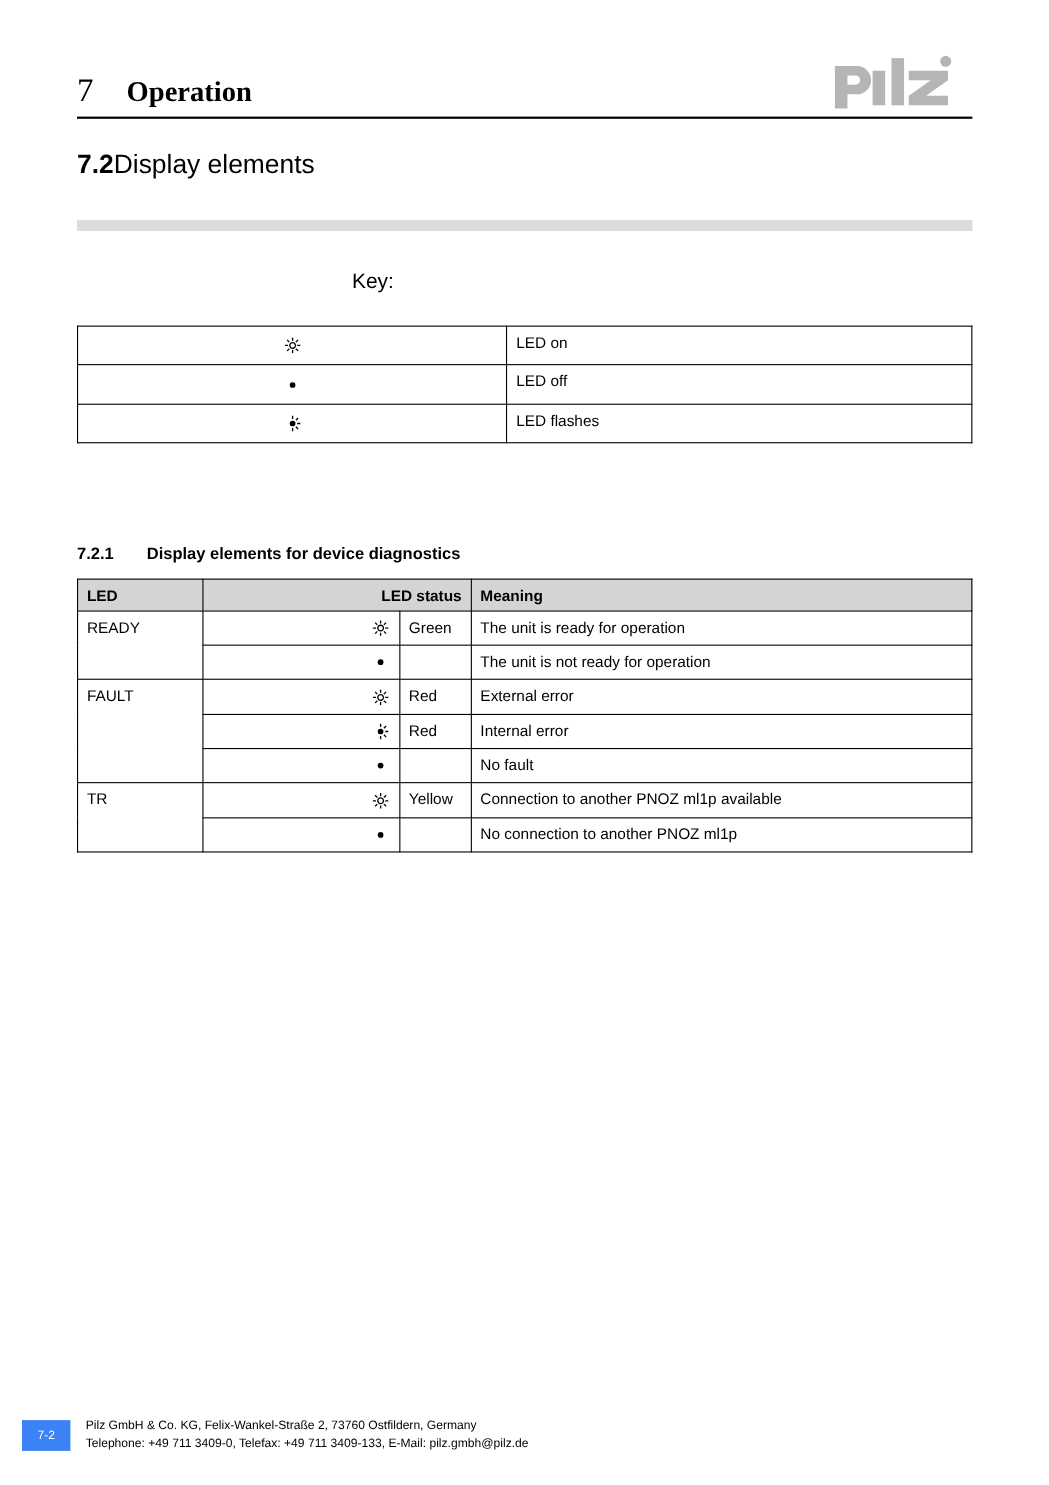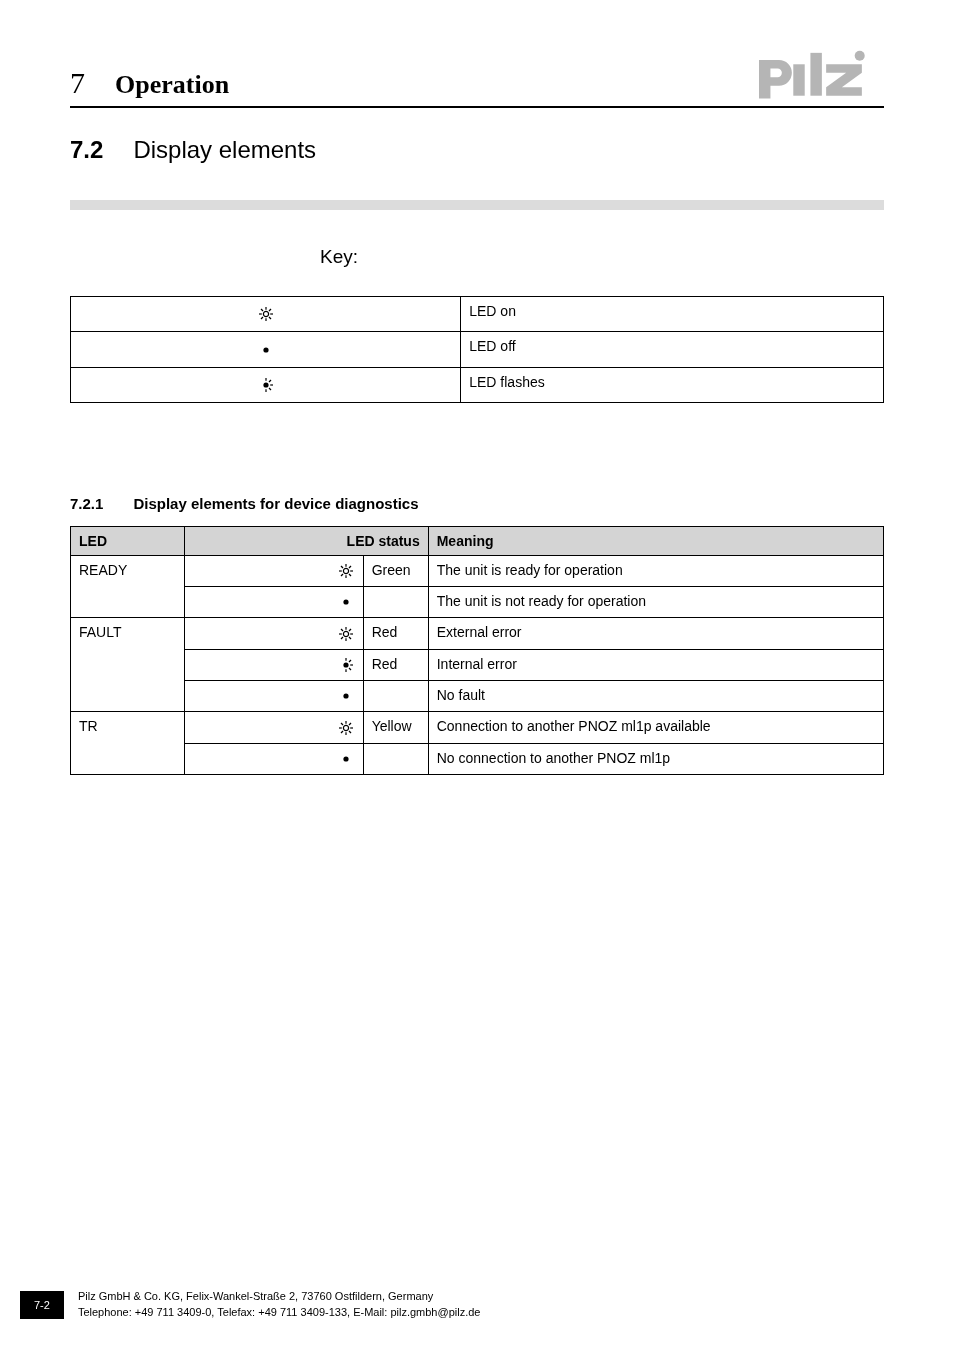--- a/index.html
+++ b/index.html
@@ -4,42 +4,42 @@
 <style>
   * { box-sizing: border-box; margin: 0; padding: 0; }
   html, body { width: 954px; height: 1350px; background: #fff; font-family: Arial, Helvetica, sans-serif; color: #000; }
   .page { position: relative; width: 954px; height: 1350px; padding: 50px 70px 0 70px; }
   .header { display: flex; align-items: flex-end; justify-content: space-between; margin-bottom: 6px; }
   .chapter-line { display: flex; align-items: baseline; gap: 30px; }
   .chapter-num { font-size: 30px; font-weight: 300; font-family: Georgia, 'Times New Roman', serif; }
   .chapter-title { font-size: 26px; font-weight: 700; font-family: Georgia, 'Times New Roman', serif; }
   .logo { position: relative; width: 130px; height: 50px; }
   .hr-thick { border: none; border-top: 2px solid #000; margin-bottom: 28px; }
-  .section-line { display: flex; align-items: baseline; gap: 30px; margin-bottom: 36px; }
+  .section-line { display: flex; align-items: baseline; margin-bottom: 36px; }
   .section-num { font-size: 24px; font-weight: 700; }
   .section-title { font-size: 24px; font-weight: 400; }
   .gray-bar { height: 10px; background: #dcdcdc; margin-bottom: 36px; }
   .key-label { margin-left: 250px; font-size: 19px; margin-bottom: 28px; }
 
   table { border-collapse: collapse; width: 100%; }
   td, th { border: 1px solid #000; font-size: 14px; padding: 6px 8px; vertical-align: top; text-align: left; font-weight: 400; }
   .key-table td:first-child { width: 48%; text-align: center; vertical-align: middle; padding: 8px; }
 
   .subsection-line { display: flex; align-items: baseline; gap: 30px; margin-top: 92px; margin-bottom: 14px; }
   .subsection-num { font-size: 15px; font-weight: 700; }
   .subsection-title { font-size: 15px; font-weight: 700; }
 
   .diag-table th { background: #d4d4d4; font-weight: 700; }
   .diag-table .col-led { width: 14%; }
   .diag-table .col-status-icon { width: 22%; text-align: right; vertical-align: middle; }
   .diag-table .col-status-color { width: 8%; }
   .diag-table .col-meaning { width: 56%; }
 
   .footer { position: absolute; left: 0; right: 0; bottom: 30px; display: flex; align-items: center; gap: 14px; padding-left: 20px; }
-  .page-badge { background: #000000; color: #fff; font-size: 11px; padding: 8px 14px; border-radius: 0; }
+  .page-badge { background: #3b82f6; color: #fff; font-size: 11px; padding: 8px 14px; border-radius: 0; }
   .footer-text { font-size: 11px; line-height: 1.4; color: #000; }
 
   .icon-svg { display: inline-block; vertical-align: middle; }
 </style>
 </head>
 <body>
 
 <svg width="0" height="0" style="position:absolute">
   <defs>
     <g id="ic-led-on">

